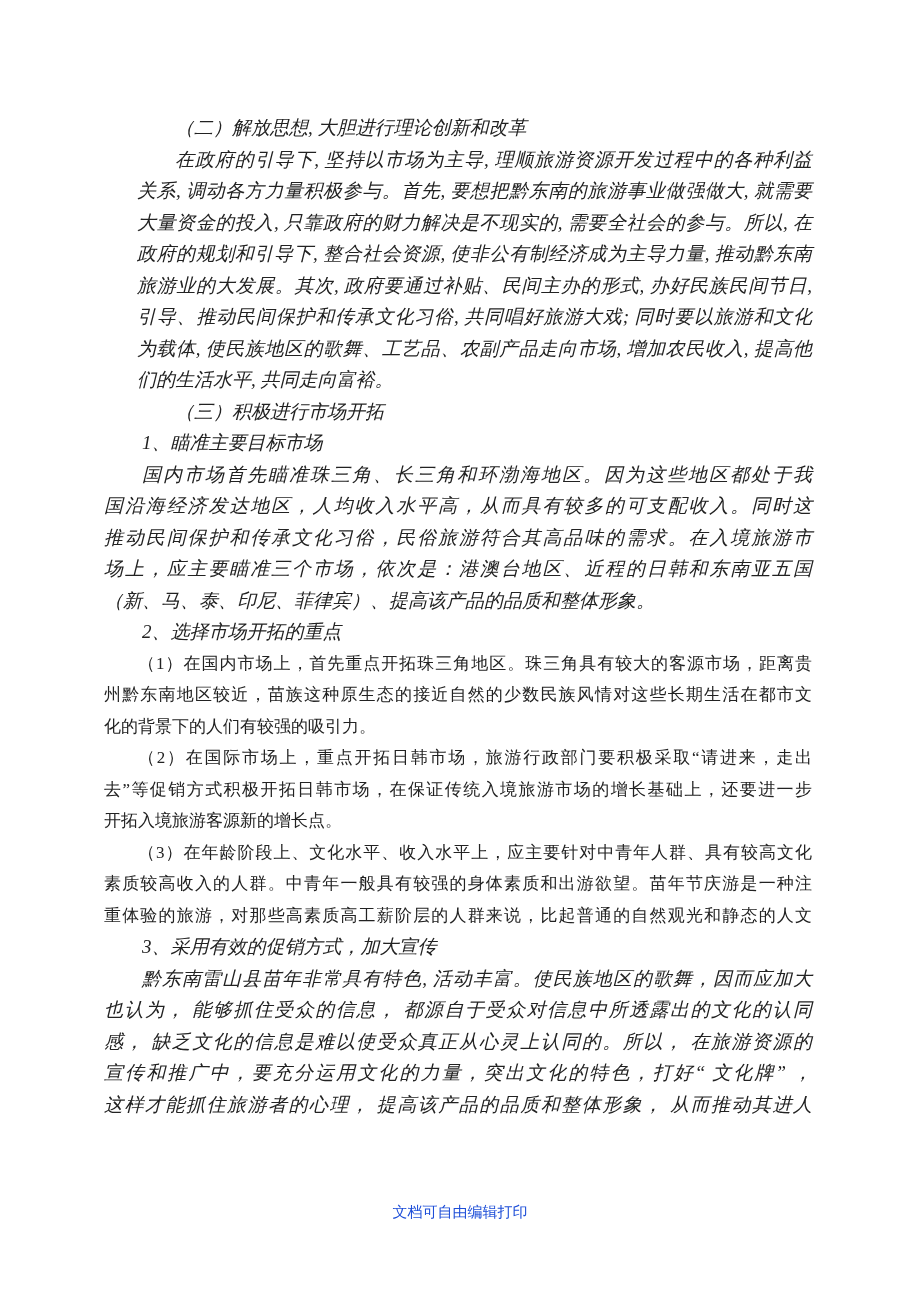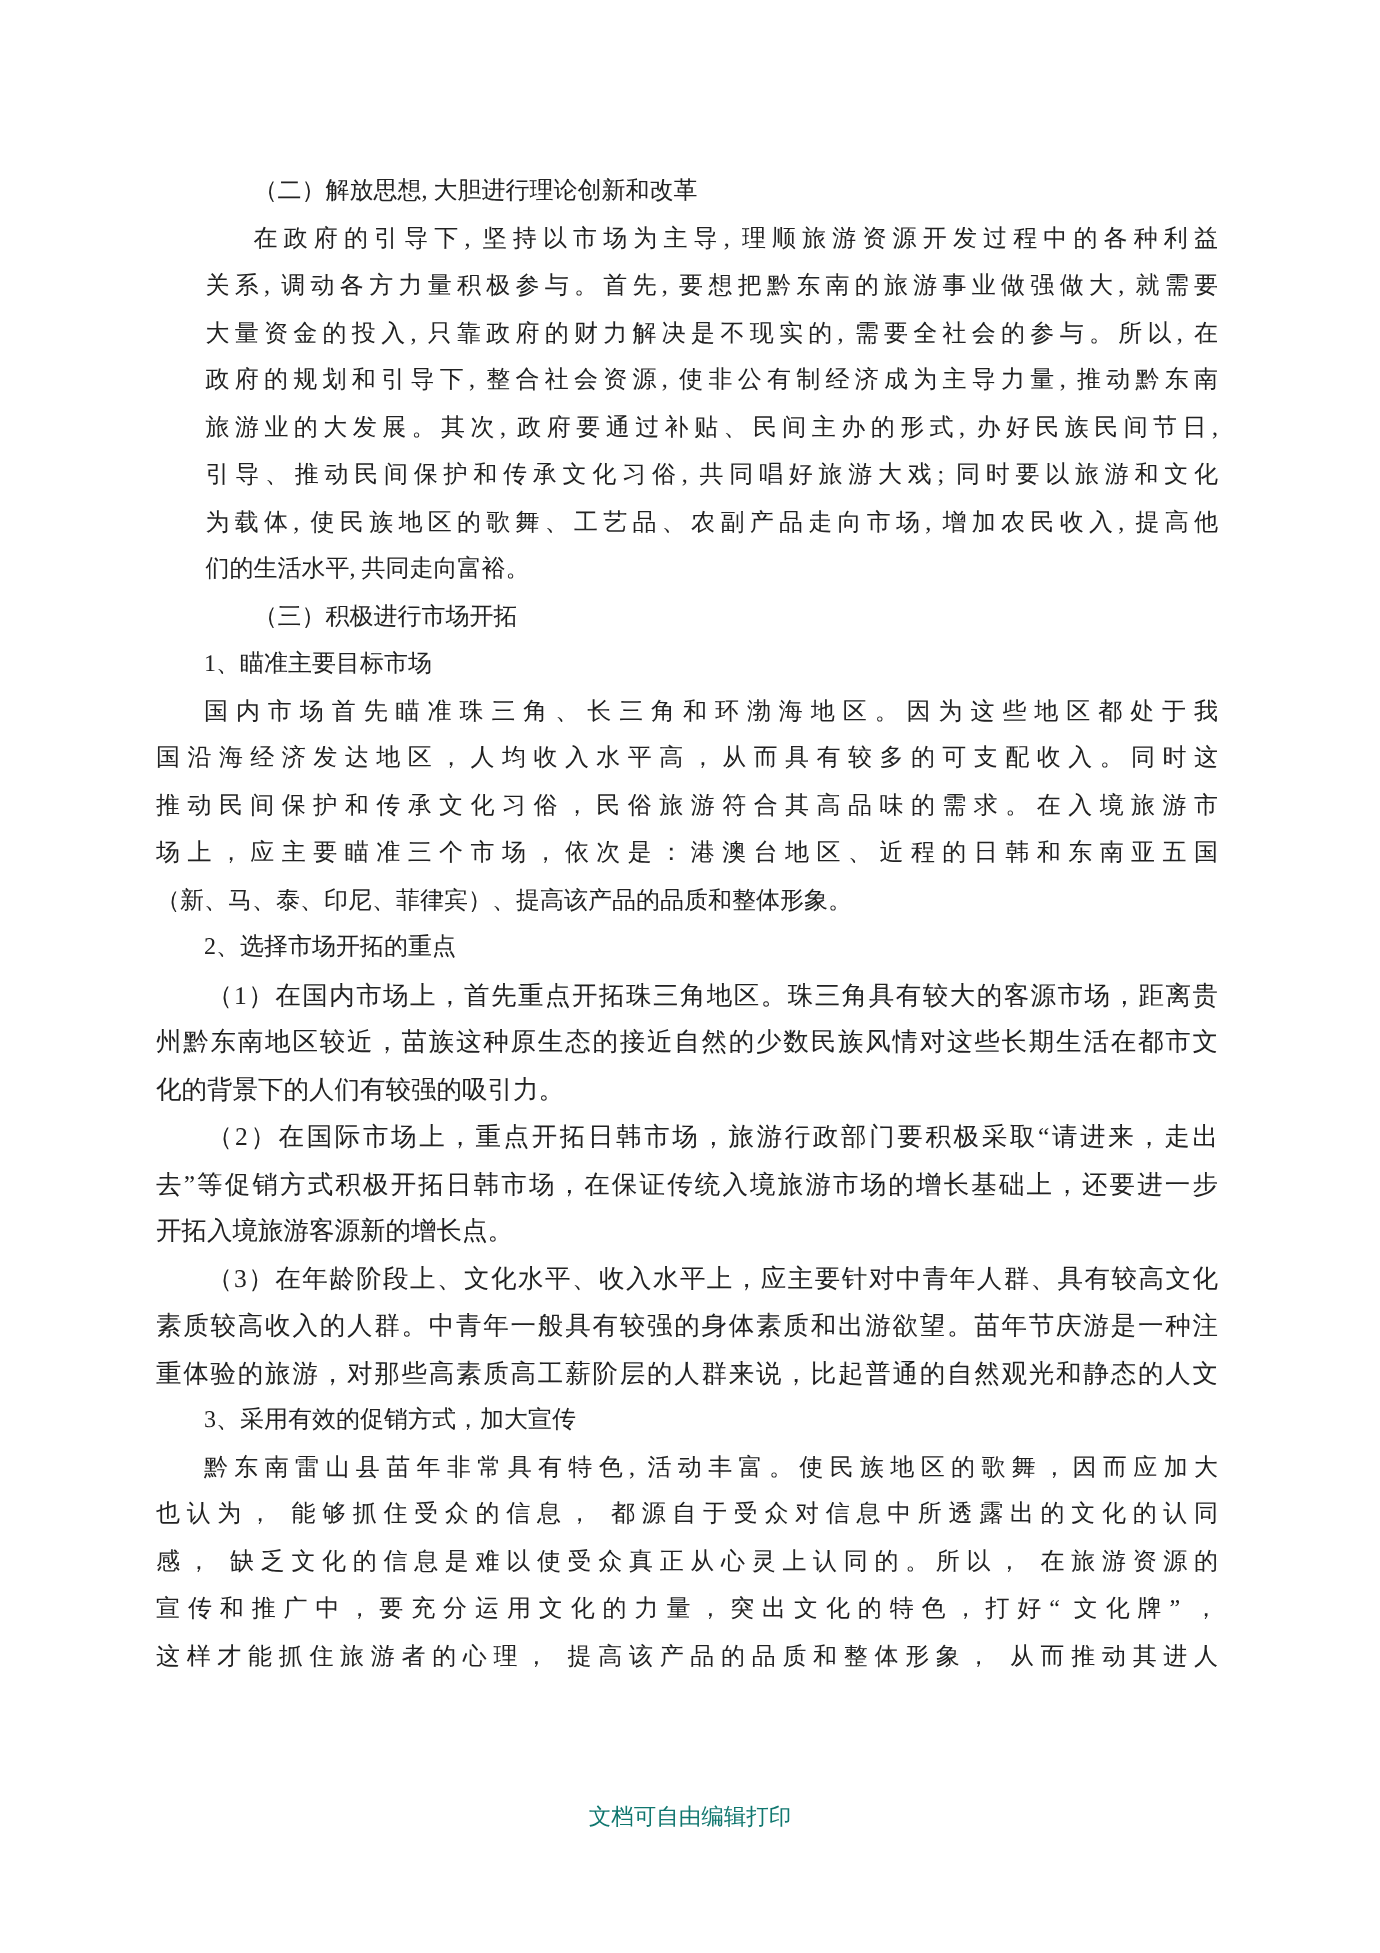--- a/index.html
+++ b/index.html
@@ -17,21 +17,21 @@
   }
   .content {
     position: absolute;
     left: 104px;
     top: 112px;
     width: 708px;
     color: #222222;
   }
   .block { margin: 0; }
   .block.margin-a { margin-left: 33px; width: 675px; }
-  .block.size-normal .line { font-size: 16px; }
+  .block.size-normal .line { font-size: 19px; font-style: italic; }
   .block.size-small  .line { font-size: 17px; }
   .line {
     height: 31.5px;
     line-height: 31.5px;
     white-space: nowrap;
     text-align: left;
     overflow: visible;
   }
   .line.fill {
     white-space: normal;
@@ -40,21 +40,21 @@
   }
   .line.indent { text-indent: 2em; }
   .footer {
     position: absolute;
     top: 1202px;
     left: 0;
     width: 920px;
     text-align: center;
     font-size: 15px;
     line-height: 20px;
-    color: #0f766e;
+    color: #1d4ed8;
     font-family: "Liberation Sans", sans-serif;
   }
 </style>
 </head>
 <body>
 
 <div class="page">
   <div class="content">
       <div class="block size-normal margin-a">
         <div class="line indent">（二）解放思想, 大胆进行理论创新和改革</div>

